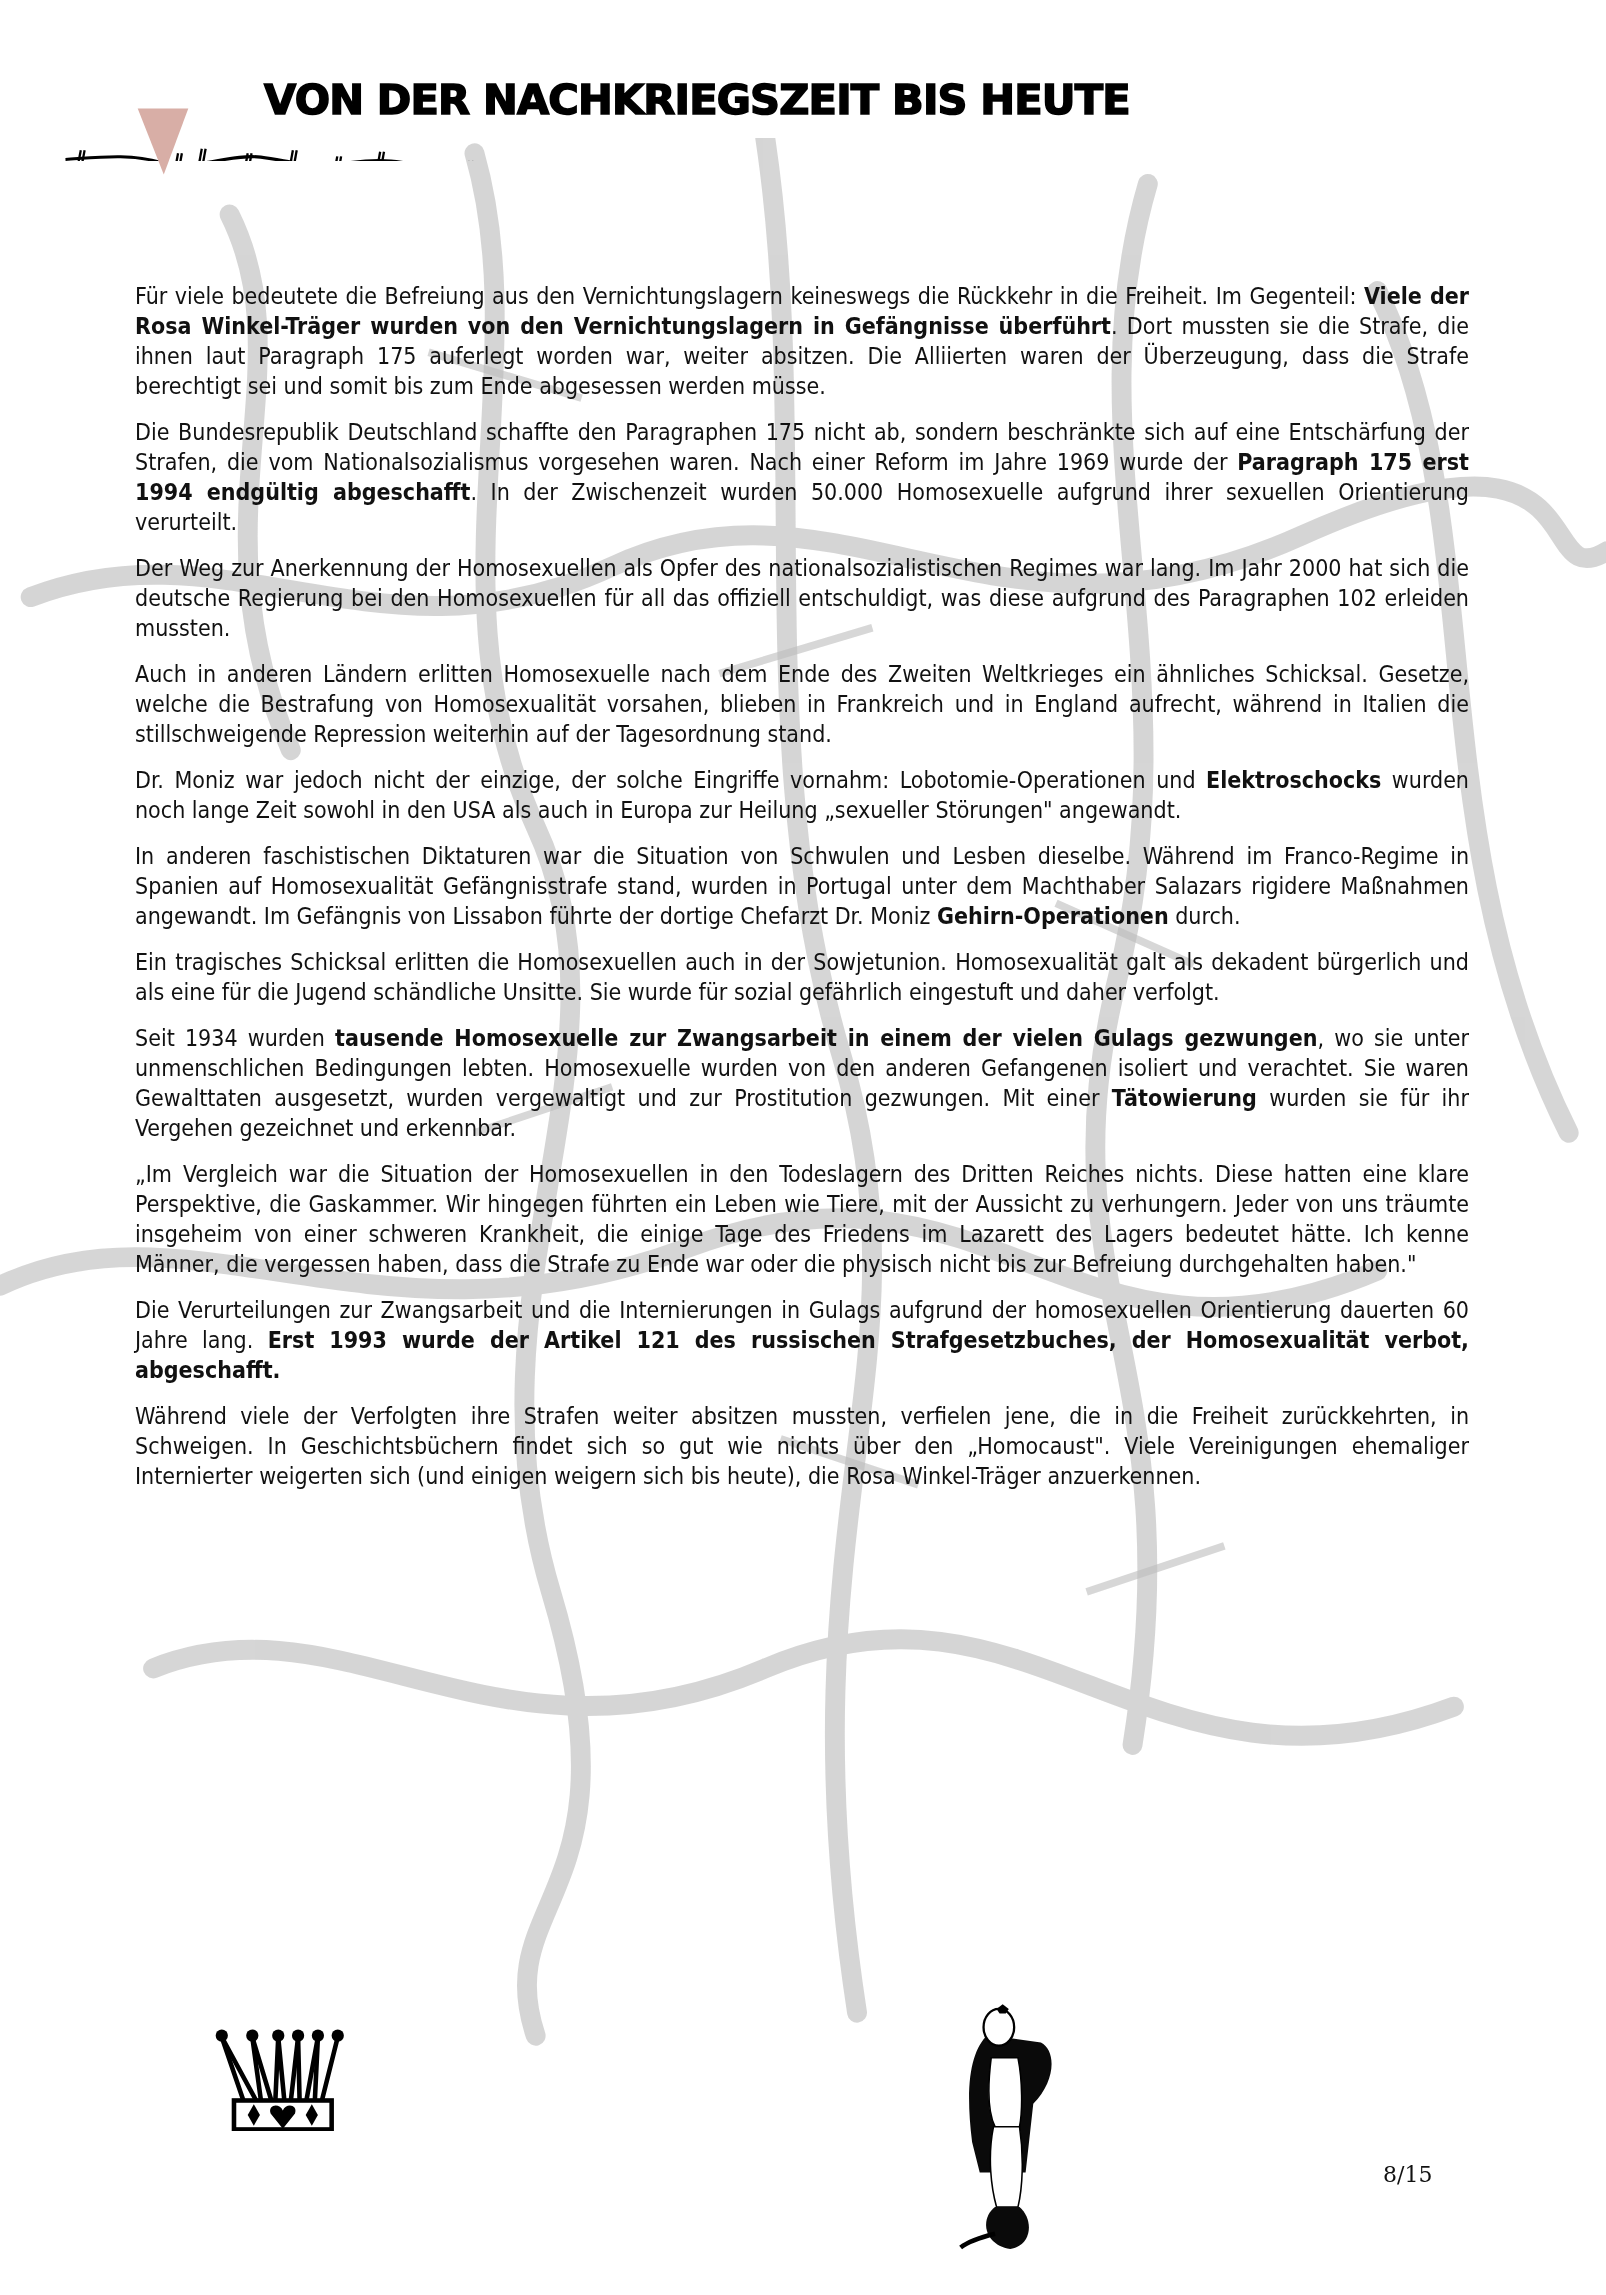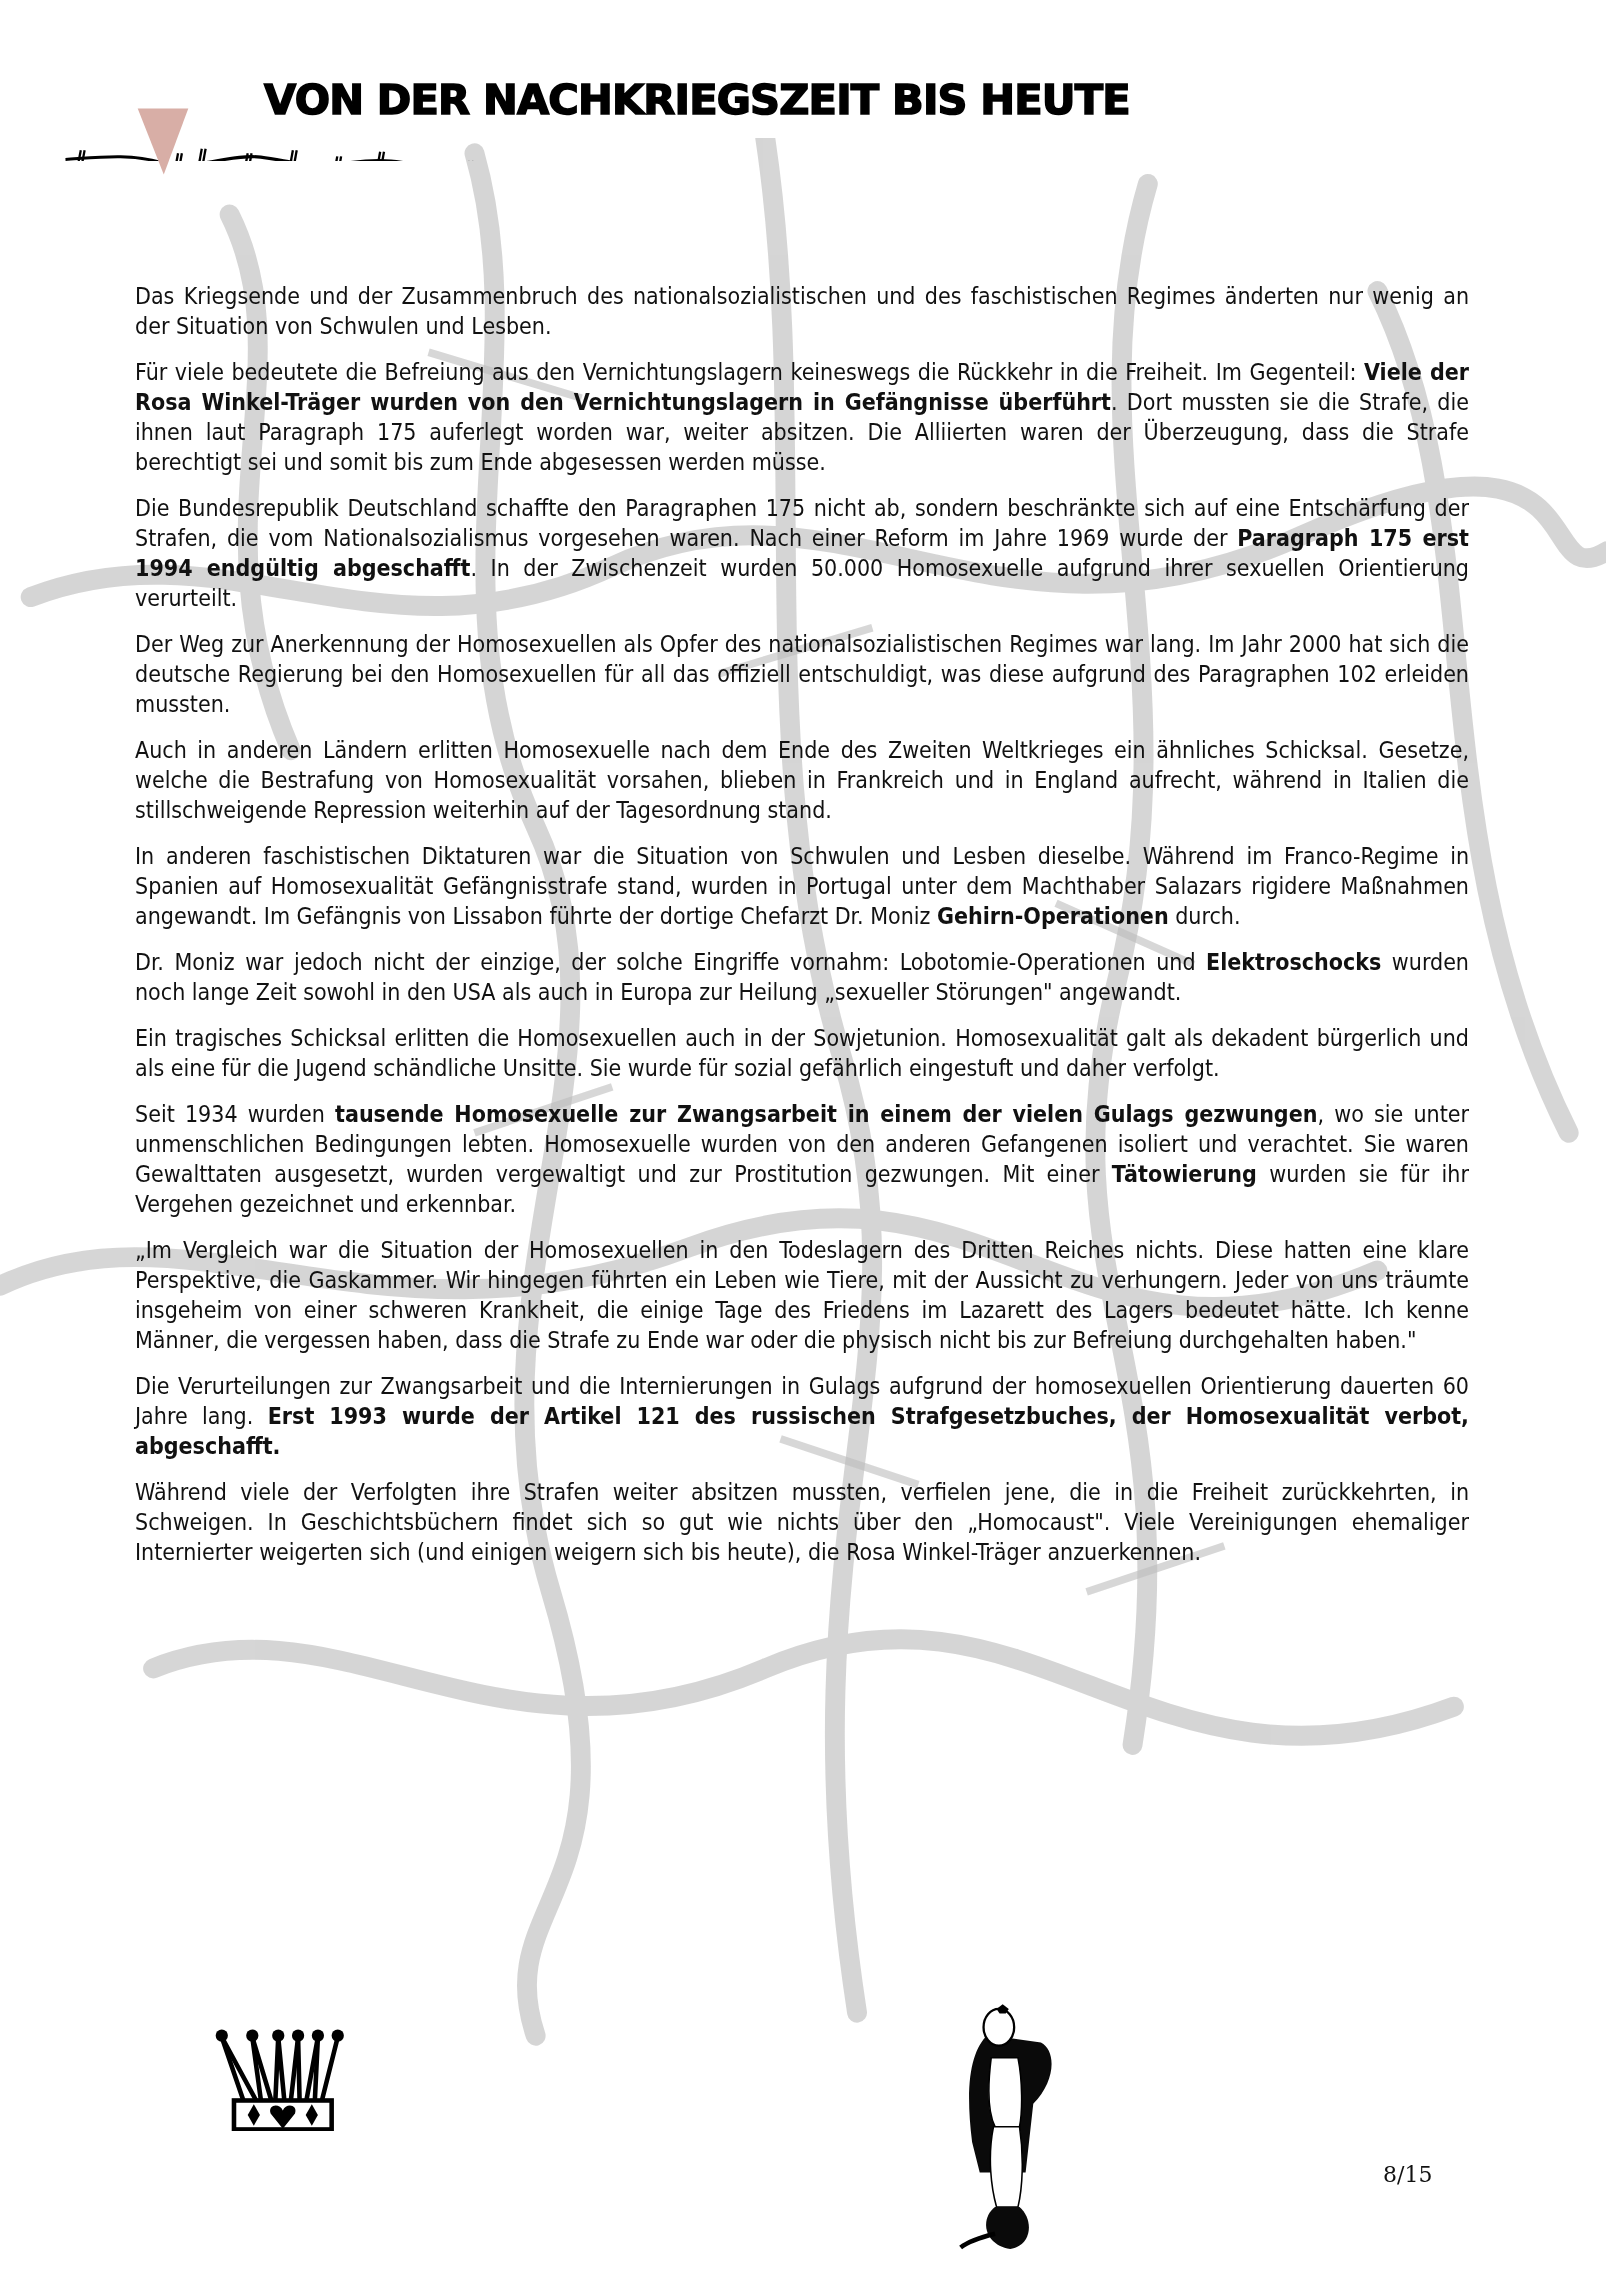--- a/index.html
+++ b/index.html
@@ -93,27 +93,26 @@
         <line x1="548" y1="60" x2="543" y2="88"></line>
     </g>
   </svg>
   <svg class="pink-triangle" width="54" height="69" viewBox="0 0 70 90">
     <polygon points="2,2 68,2 36,88" fill="#d8aea6"></polygon>
   </svg>
   <div class="header-title">VON DER NACHKRIEGSZEIT BIS HEUTE</div>
 </div>
 
 <div class="content" id="article">
-    <p><span>Das Kriegsende und der Zusammenbruch des nationalsozialistischen und des faschistischen Regimes änderten nur wenig an der Situation von Schwulen und Lesben.</span></p>
     <p><span>Für viele bedeutete die Befreiung aus den Vernichtungslagern keineswegs die Rückkehr in die Freiheit. Im Gegenteil: </span><b>Viele der Rosa Winkel-Träger wurden von den Vernichtungslagern in Gefängnisse überführt</b><span>. Dort mussten sie die Strafe, die ihnen laut Paragraph 175 auferlegt worden war, weiter absitzen. Die Alliierten waren der Überzeugung, dass die Strafe berechtigt sei und somit bis zum Ende abgesessen werden müsse.</span></p>
     <p><span>Die Bundesrepublik Deutschland schaffte den Paragraphen 175 nicht ab, sondern beschränkte sich auf eine Entschärfung der Strafen, die vom Nationalsozialismus vorgesehen waren. Nach einer Reform im Jahre 1969 wurde der </span><b>Paragraph 175 erst 1994 endgültig abgeschafft</b><span>. In der Zwischenzeit wurden 50.000 Homosexuelle aufgrund ihrer sexuellen Orientierung verurteilt.</span></p>
     <p><span>Der Weg zur Anerkennung der Homosexuellen als Opfer des nationalsozialistischen Regimes war lang. Im Jahr 2000 hat sich die deutsche Regierung bei den Homosexuellen für all das offiziell entschuldigt, was diese aufgrund des Paragraphen 102 erleiden mussten.</span></p>
     <p><span>Auch in anderen Ländern erlitten Homosexuelle nach dem Ende des Zweiten Weltkrieges ein ähnliches Schicksal. Gesetze, welche die Bestrafung von Homosexualität vorsahen, blieben in Frankreich und in England aufrecht, während in Italien die stillschweigende Repression weiterhin auf der Tagesordnung stand.</span></p>
+    <p><span>Dr. Moniz war jedoch nicht der einzige, der solche Eingriffe vornahm: Lobotomie-Operationen und </span><b>Elektroschocks</b><span> wurden noch lange Zeit sowohl in den USA als auch in Europa zur Heilung „sexueller Störungen" angewandt.</span></p>
     <p><span>In anderen faschistischen Diktaturen war die Situation von Schwulen und Lesben dieselbe. Während im Franco-Regime in Spanien auf Homosexualität Gefängnisstrafe stand, wurden in Portugal unter dem Machthaber Salazars rigidere Maßnahmen angewandt. Im Gefängnis von Lissabon führte der dortige Chefarzt Dr. Moniz </span><b>Gehirn-Operationen</b><span> durch.</span></p>
-    <p><span>Dr. Moniz war jedoch nicht der einzige, der solche Eingriffe vornahm: Lobotomie-Operationen und </span><b>Elektroschocks</b><span> wurden noch lange Zeit sowohl in den USA als auch in Europa zur Heilung „sexueller Störungen" angewandt.</span></p>
     <p><span>Ein tragisches Schicksal erlitten die Homosexuellen auch in der Sowjetunion. Homosexualität galt als dekadent bürgerlich und als eine für die Jugend schändliche Unsitte. Sie wurde für sozial gefährlich eingestuft und daher verfolgt.</span></p>
     <p><span>Seit 1934 wurden </span><b>tausende Homosexuelle zur Zwangsarbeit in einem der vielen Gulags gezwungen</b><span>, wo sie unter unmenschlichen Bedingungen lebten. Homosexuelle wurden von den anderen Gefangenen isoliert und verachtet. Sie waren Gewalttaten ausgesetzt, wurden vergewaltigt und zur Prostitution gezwungen. Mit einer </span><b>Tätowierung</b><span> wurden sie für ihr Vergehen gezeichnet und erkennbar.</span></p>
     <p><span>„Im Vergleich war die Situation der Homosexuellen in den Todeslagern des Dritten Reiches nichts. Diese hatten eine klare Perspektive, die Gaskammer. Wir hingegen führten ein Leben wie Tiere, mit der Aussicht zu verhungern. Jeder von uns träumte insgeheim von einer schweren Krankheit, die einige Tage des Friedens im Lazarett des Lagers bedeutet hätte. Ich kenne Männer, die vergessen haben, dass die Strafe zu Ende war oder die physisch nicht bis zur Befreiung durchgehalten haben."</span></p>
     <p><span>Die Verurteilungen zur Zwangsarbeit und die Internierungen in Gulags aufgrund der homosexuellen Orientierung dauerten 60 Jahre lang. </span><b>Erst 1993 wurde der Artikel 121 des russischen Strafgesetzbuches, der Homosexualität verbot, abgeschafft.</b></p>
     <p><span>Während viele der Verfolgten ihre Strafen weiter absitzen mussten, verfielen jene, die in die Freiheit zurückkehrten, in Schweigen. In Geschichtsbüchern findet sich so gut wie nichts über den „Homocaust". Viele Vereinigungen ehemaliger Internierter weigerten sich (und einigen weigern sich bis heute), die Rosa Winkel-Träger anzuerkennen.</span></p>
   </div>
 
 <svg class="crown" width="130" height="103" viewBox="0 0 170 135">
   <g fill="none" stroke="#000" stroke-width="6" stroke-linejoin="round">
     <path d="M10 12 L40 100 M50 12 L62 100 M84 12 L80 100 M110 12 L100 100 M136 12 L120 100 M162 12 L140 100"></path>

